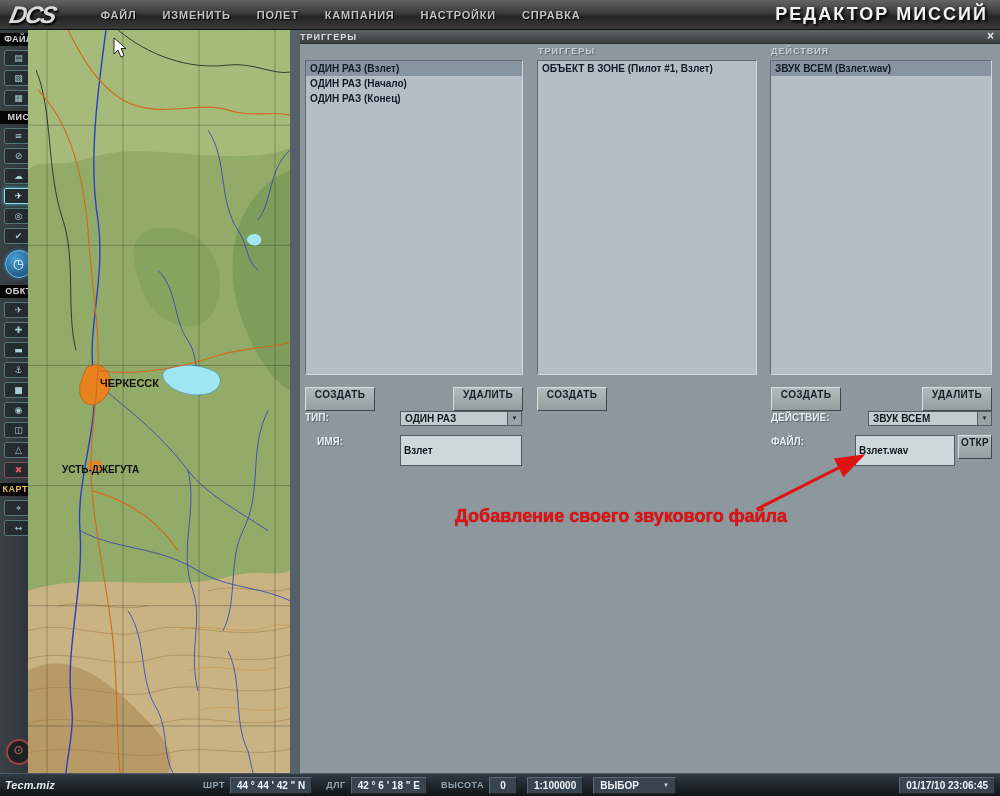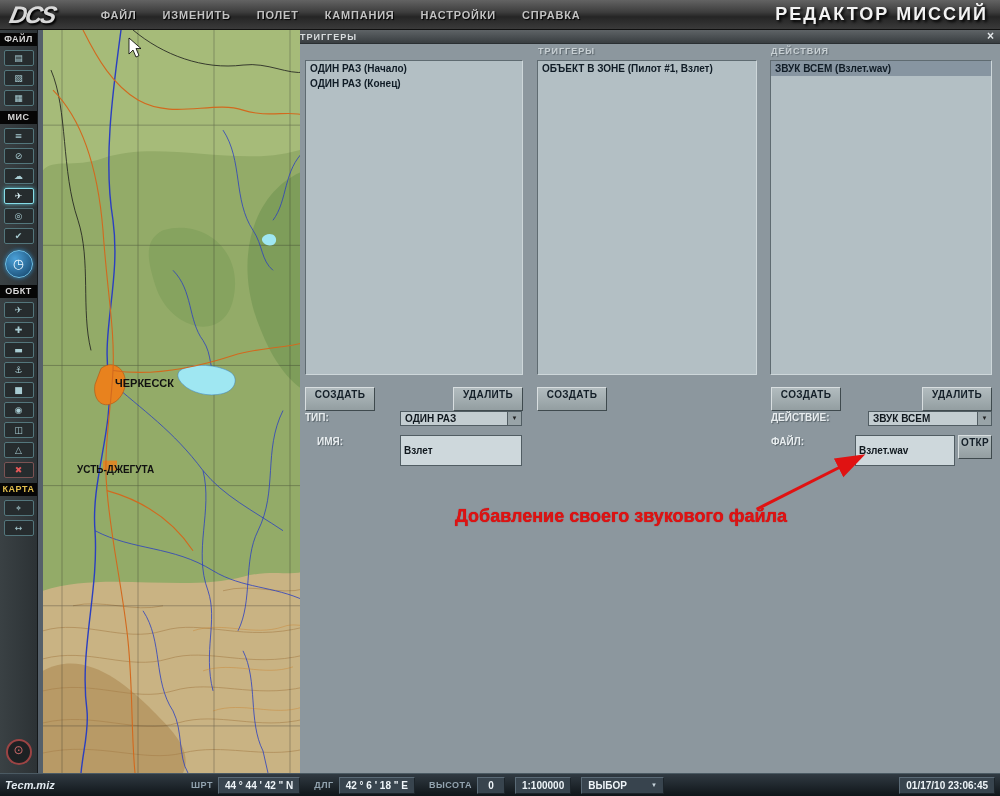--- a/index.html
+++ b/index.html
@@ -32,21 +32,21 @@
   .sb-icon.danger{color:#e45858;border-color:#7c5353;}
   .sb-time{width:26px;height:26px;margin:4px auto;border-radius:50%;
            background:radial-gradient(circle at 35% 30%,#4aa0d8,#123f63);
            border:1px solid #6ec0e8;color:#eaf7ff;font-size:13px;line-height:26px;text-align:center;
            cursor:pointer;font-family:"DejaVu Sans",sans-serif;box-shadow:0 0 4px #2e88c0;}
   .sb-exit{width:22px;height:22px;margin:auto auto 8px;border-radius:50%;border:2px solid #9c4444;
            color:#cc6a6a;font-size:12px;line-height:19px;text-align:center;background:#1d2123;
            cursor:pointer;font-family:"DejaVu Sans",sans-serif;}
 
   
-  .map{position:absolute;left:43px;top:30px;width:262px;height:743px;overflow:hidden;}
+  .map{position:absolute;left:28px;top:30px;width:262px;height:743px;overflow:hidden;}
 
   
   .panel{position:absolute;left:300px;top:30px;width:700px;height:743px;background:#8c979e;}
   .ptitle{position:absolute;left:0;top:0;width:700px;height:14px;box-sizing:border-box;
           background:linear-gradient(#5e6366,#393e41);border-bottom:1px solid #2a2f32;
           color:#d8dcde;font-size:9px;font-weight:bold;letter-spacing:1px;line-height:14px;
           padding-left:0;}
   .pclose{position:absolute;right:6px;top:0;height:14px;line-height:13px;color:#e4e8ea;
           font-size:12px;font-weight:bold;cursor:pointer;}
   .col-header{position:absolute;top:16px;font-size:9px;font-weight:bold;color:#c8d0d4;
@@ -219,20 +219,21 @@
   </div>
 
   <section class="panel">
     <div class="ptitle">ТРИГГЕРЫ</div>
     <div class="pclose">×</div>
 
     <div class="col-header" style="left:238px;">ТРИГГЕРЫ</div>
     <div class="col-header" style="left:471px;">ДЕЙСТВИЯ</div>
 
     <div class="listbox" style="left:5px;width:218px;">
+      <div class="li selected">ОДИН РАЗ (Взлет)</div>
       <div class="li">ОДИН РАЗ (Начало)</div>
       <div class="li">ОДИН РАЗ (Конец)</div>
     </div>
     <div class="listbox" style="left:237px;width:220px;">
       <div class="li">ОБЪЕКТ В ЗОНЕ (Пилот #1, Взлет)</div>
     </div>
     <div class="listbox" style="left:470px;width:222px;">
       <div class="li selected">ЗВУК ВСЕМ (Взлет.wav)</div>
     </div>
 
@@ -267,21 +268,21 @@
       <marker id="ah" markerWidth="12" markerHeight="10" refX="8" refY="3.5" orient="auto">
         <path d="M0,0 L10,3.5 L0,7 Z" fill="#e01212"></path>
       </marker>
     </defs>
     <line x1="757" y1="509" x2="860" y2="457" stroke="#e01212" stroke-width="3" marker-end="url(#ah)"></line>
   </svg>
   <div class="annotation">Добавление своего звукового файла</div>
 
   <footer class="statusbar">
     <span class="st-file">Тест.miz</span>
-    <span class="st-label" style="margin-left:36px;">ШРТ</span>
+    <span class="st-label" style="margin-left:48px;">ШРТ</span>
     <span class="st-box">44 ° 44 ' 42 " N</span>
     <span class="st-label" style="margin-left:14px;">ДЛГ</span>
     <span class="st-box">42 ° 6 ' 18 " E</span>
     <span class="st-label" style="margin-left:14px;">ВЫСОТА</span>
     <span class="st-box" style="min-width:14px;text-align:center;">0</span>
     <span class="st-box" style="margin-left:10px;">1:100000</span>
     <span class="st-box mode" style="margin-left:10px;min-width:58px;">
       <span>ВЫБОР</span>
       <span class="st-dd">▼</span>
     </span>

